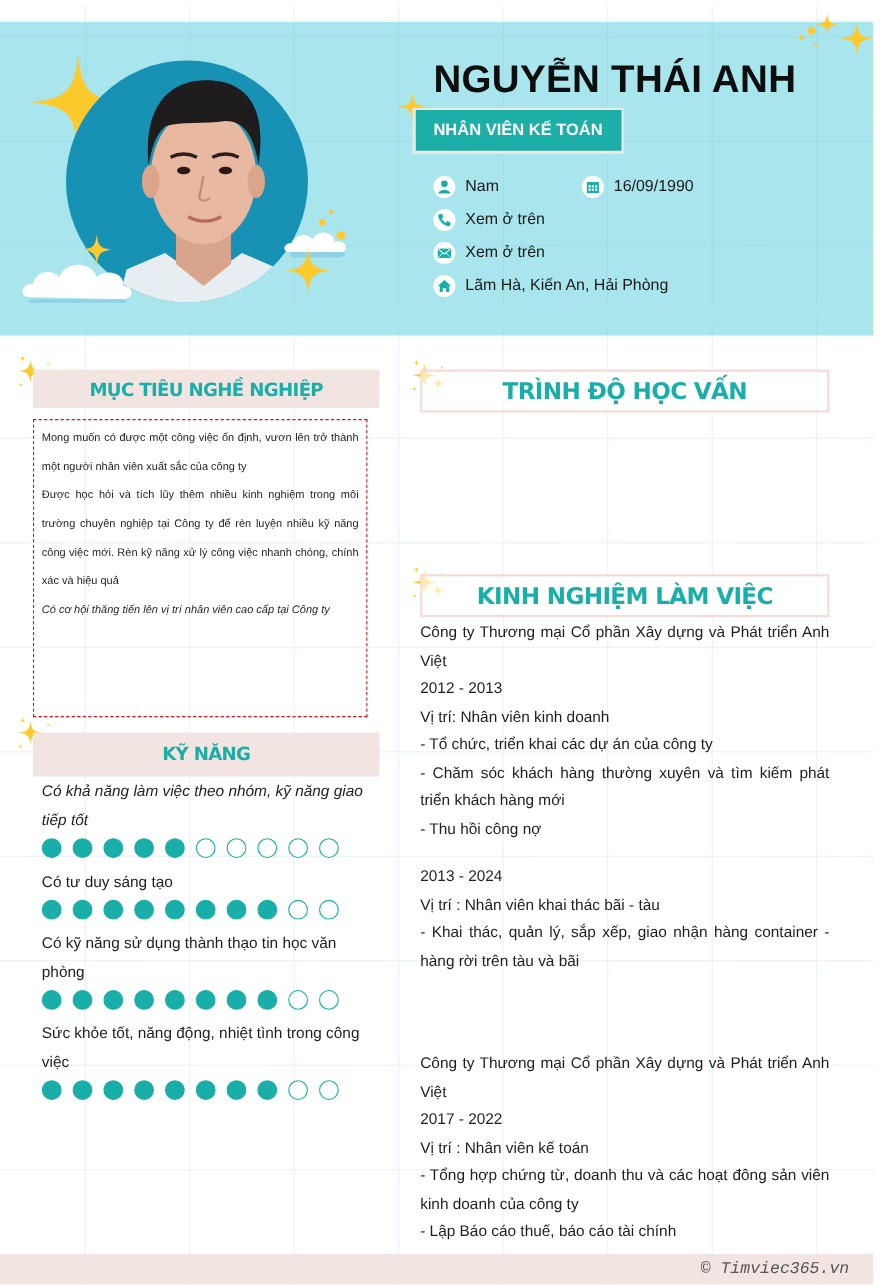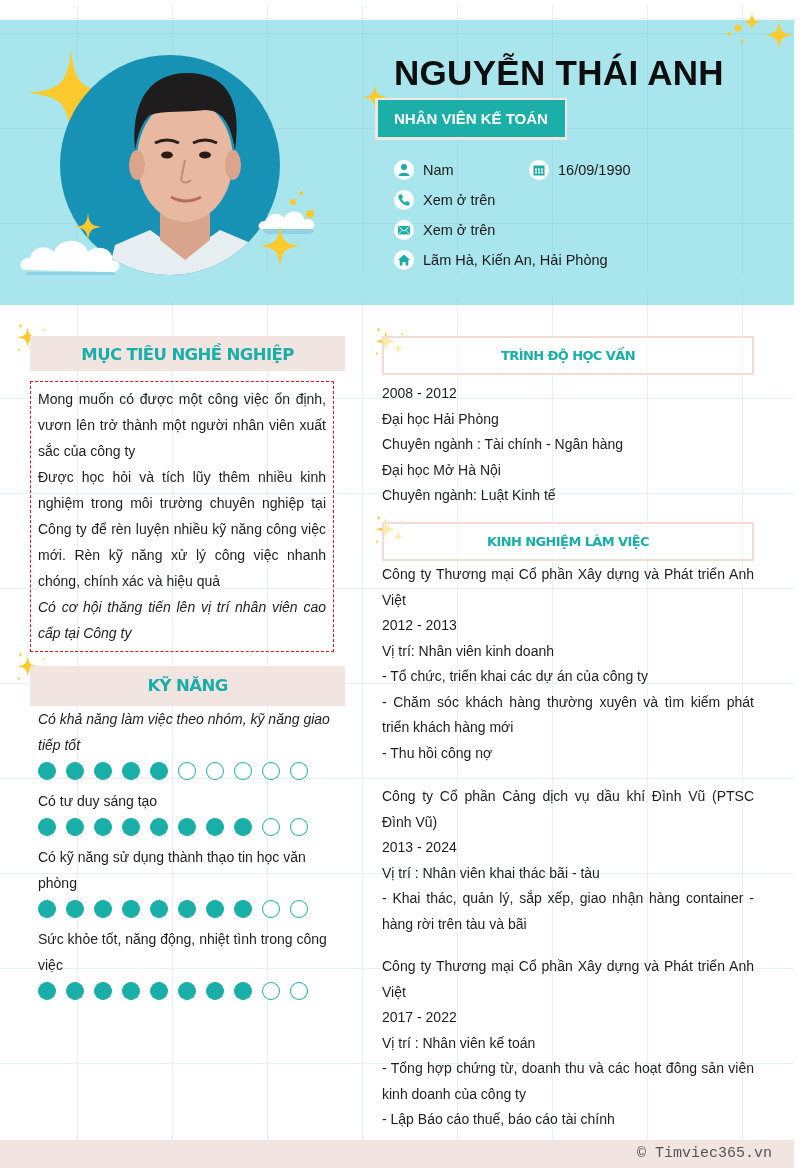--- a/index.html
+++ b/index.html
@@ -49,43 +49,43 @@
   .info-icon svg { width: 14px; height: 14px; }
 
   
   .sec-left {
     position: absolute; left: 30px; width: 315px; height: 35px; background: #f2e5e1;
     text-align: center; line-height: 37px; font-size: 16.5px; font-weight: 900; color: #1aaea8;
     font-family: "DejaVu Sans", sans-serif; letter-spacing: -0.6px; transform-origin: center;
   }
   .sec-right {
     position: absolute; left: 382px; width: 372px; height: 39px; border: 2px solid #f3dcd6;
-    text-align: center; line-height: 36px; font-size: 13px; font-weight: 900; color: #1aaea8;
+    text-align: center; line-height: 36px; font-size: 21px; font-weight: 900; color: #1aaea8;
     font-family: "DejaVu Sans", sans-serif; letter-spacing: -0.6px; background: rgba(255,255,255,0.6);
   }
 
   .objective {
     position: absolute; left: 30px; top: 376px; width: 304px; height: 271px;
     border: 1px dashed #d8151a; padding: 4px 7px 0 7px;
-    font-size: 14px; line-height: 26px; text-align: justify; color: #1e1e1e;
+    font-size: 10px; line-height: 26px; text-align: justify; color: #1e1e1e;
   }
   .objective p { margin: 0; }
 
   .skill { position: absolute; left: 38px; width: 300px; font-size: 14px; line-height: 26px; color: #1e1e1e; }
   .dots { display: flex; gap: 10px; margin-top: 4px; }
   .dot { width: 18px; height: 18px; border-radius: 50%; border: 1.5px solid #1aaea8; background: #ffffff; }
   .dot.on { background: #1aaea8; }
 
   .edu { position: absolute; left: 382px; top: 376px; width: 372px; font-size: 14px; line-height: 25.5px; color: #1e1e1e; }
   .exp { position: absolute; left: 382px; width: 372px; font-size: 14px; line-height: 25.5px; color: #1e1e1e; text-align: justify; }
   .exp .l { display: block; }
   .exp .company { text-align: justify; }
 
   .footer {
-    position: absolute; left: 0; top: 1135px; width: 794px; height: 28px; background: #f2e5e1;
+    position: absolute; left: 0; top: 1135px; width: 794px; height: 28px; background: #f2e5e1; font-style: italic;
   }
   .footer-text {
     position: absolute; right: 22px; top: 5px; font-family: "Liberation Mono", "DejaVu Sans Mono", monospace;
     font-size: 15px; color: #555555;
   }
 </style>
 </head>
 <body>
 
 <div class="page">
@@ -327,48 +327,40 @@
 
   <svg class="deco" style="left:373px;top:322px;width:36px;height:32px" viewBox="0 0 40 36">
     <path d="M14 4 C15 13 17 15 26 16 C17 17 15 19 14 28 C13 19 11 17 2 16 C11 15 13 13 14 4Z" fill="#fdca2e"></path>
     <path d="M28 18 C28.6 23 29.5 24 34 24.5 C29.5 25 28.6 26 28 31 C27.4 26 26.5 25 22 24.5 C26.5 24 27.4 23 28 18Z" fill="#fdca2e"></path>
     <path d="M6 0 C6.3 2.5 7 3 9 3.2 C7 3.4 6.3 4 6 6.5 C5.7 4 5 3.4 3 3.2 C5 3 5.7 2.5 6 0Z" fill="#fdca2e"></path>
     <circle cx="32" cy="8" r="1" fill="#fdca2e"></circle>
       <circle cx="4" cy="30" r="1.2" fill="#fdca2e"></circle>
   </svg>
   <div class="sec-right" style="top:331px;">TRÌNH ĐỘ HỌC VẤN</div>
 
-  <div class="edu">
-    <div>2008 - 2012</div>
-    <div>Đại học Hải Phòng</div>
-    <div>Chuyên ngành : Tài chính - Ngân hàng</div>
-    <div>Đại học Mở Hà Nội</div>
-    <div>Chuyên ngành: Luật Kinh tế</div>
-  </div>
 
   <svg class="deco" style="left:373px;top:510px;width:36px;height:32px" viewBox="0 0 40 36">
     <path d="M14 4 C15 13 17 15 26 16 C17 17 15 19 14 28 C13 19 11 17 2 16 C11 15 13 13 14 4Z" fill="#fdca2e"></path>
     <path d="M28 18 C28.6 23 29.5 24 34 24.5 C29.5 25 28.6 26 28 31 C27.4 26 26.5 25 22 24.5 C26.5 24 27.4 23 28 18Z" fill="#fdca2e"></path>
     <path d="M6 0 C6.3 2.5 7 3 9 3.2 C7 3.4 6.3 4 6 6.5 C5.7 4 5 3.4 3 3.2 C5 3 5.7 2.5 6 0Z" fill="#fdca2e"></path>
     <circle cx="32" cy="8" r="1" fill="#fdca2e"></circle>
       <circle cx="4" cy="30" r="1.2" fill="#fdca2e"></circle>
   </svg>
   <div class="sec-right" style="top:517px;">KINH NGHIỆM LÀM VIỆC</div>
 
   <div class="exp" style="top:557px;">
     <span class="l company">Công ty Thương mại Cổ phần Xây dựng và Phát triển Anh Việt</span>
     <span class="l">2012 - 2013</span>
     <span class="l">Vị trí: Nhân viên kinh doanh</span>
     <span class="l">- Tổ chức, triển khai các dự án của công ty</span>
     <span class="l">- Chăm sóc khách hàng thường xuyên và tìm kiếm phát triển khách hàng mới</span>
     <span class="l">- Thu hồi công nợ</span>
   </div>
 
   <div class="exp" style="top:779px;">
-    <span class="l company">Công ty Cổ phần Cảng dịch vụ dầu khí Đình Vũ (PTSC Đình Vũ)</span>
     <span class="l">2013 - 2024</span>
     <span class="l">Vị trí : Nhân viên khai thác bãi - tàu</span>
     <span class="l">- Khai thác, quản lý, sắp xếp, giao nhận hàng container - hàng rời trên tàu và bãi</span>
   </div>
 
   <div class="exp" style="top:949px;">
     <span class="l company">Công ty Thương mại Cổ phần Xây dựng và Phát triển Anh Việt</span>
     <span class="l">2017 - 2022</span>
     <span class="l">Vị trí : Nhân viên kế toán</span>
     <span class="l">- Tổng hợp chứng từ, doanh thu và các hoạt đông sản viên kinh doanh của công ty</span>

